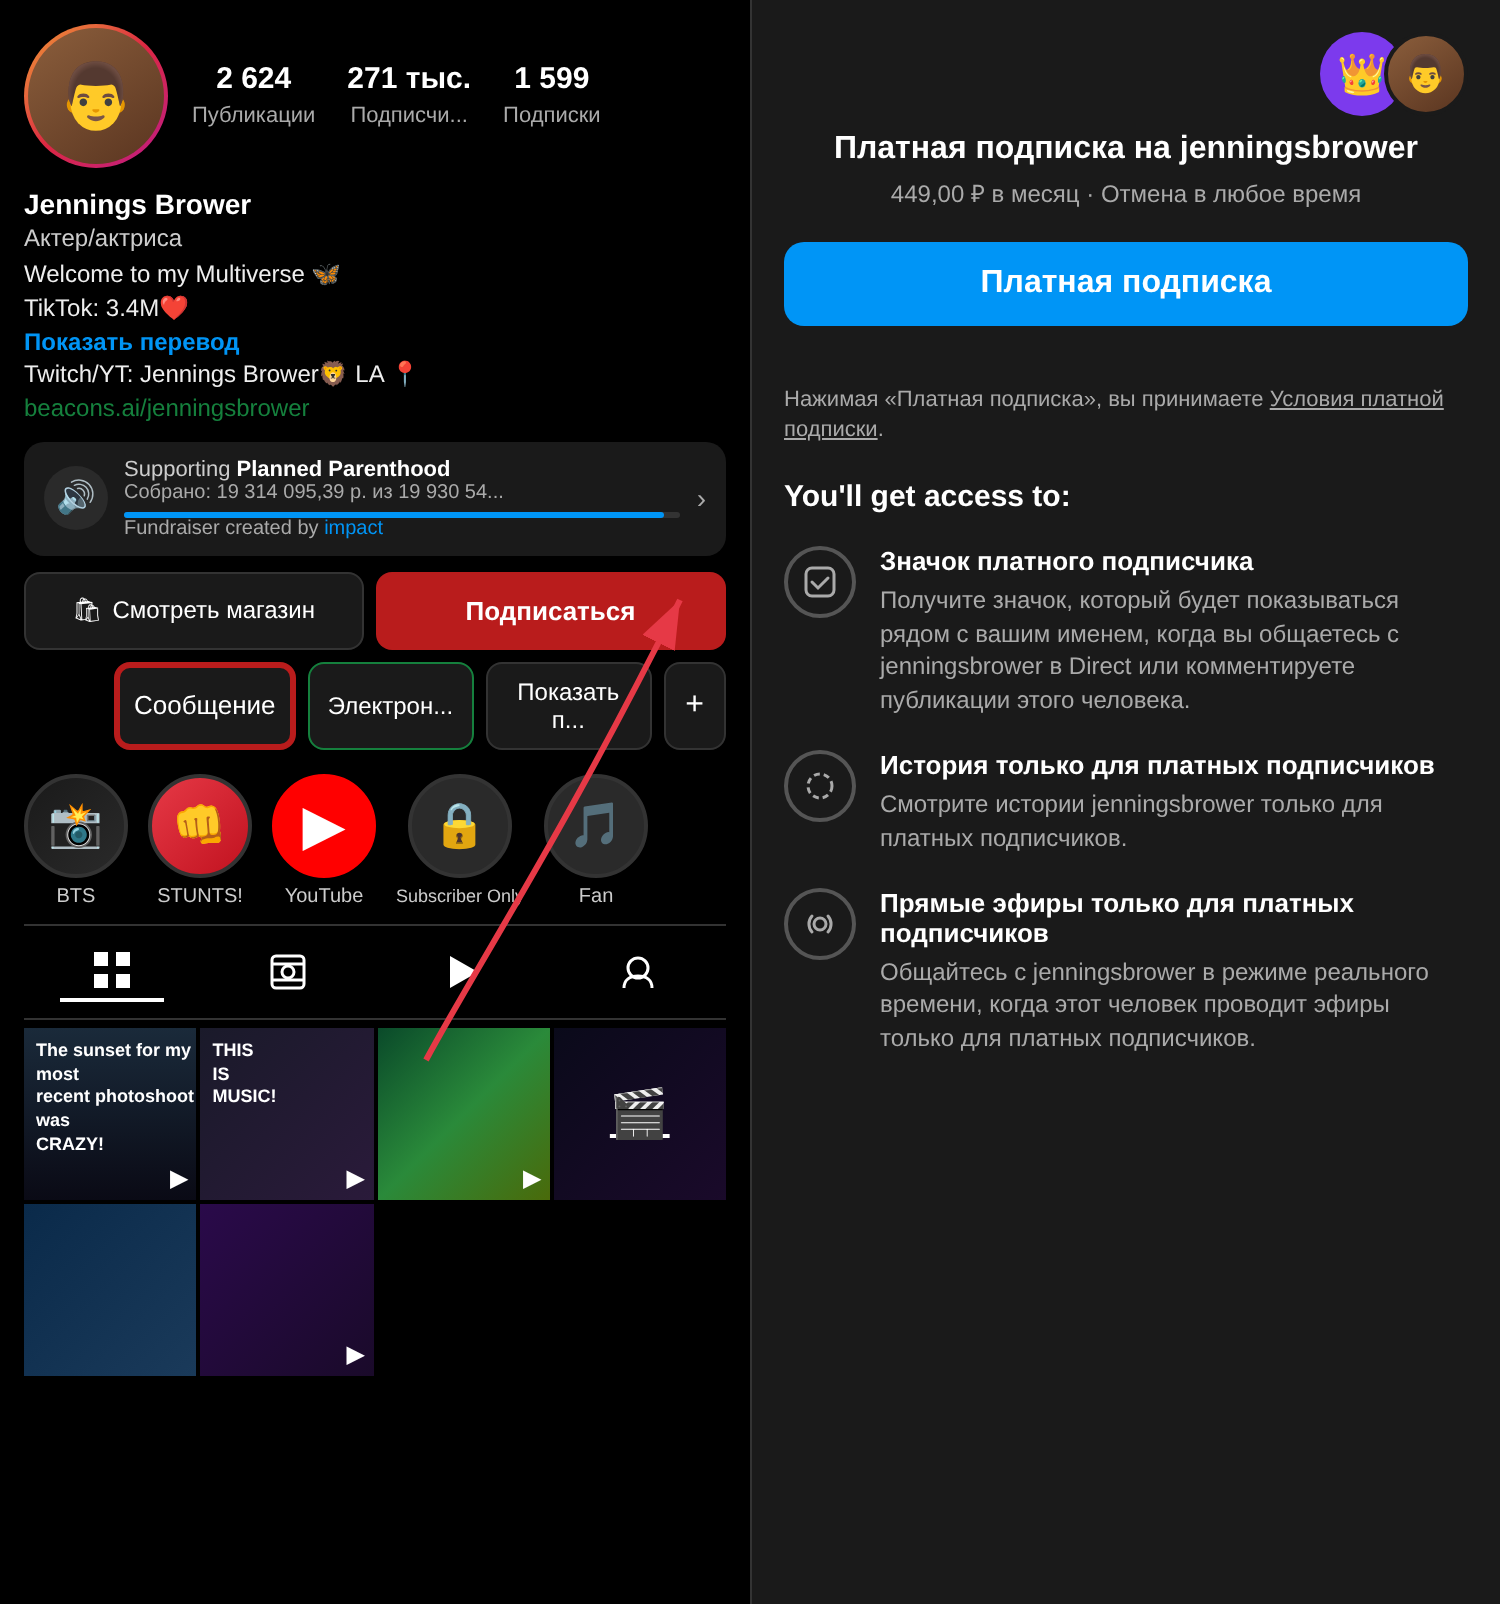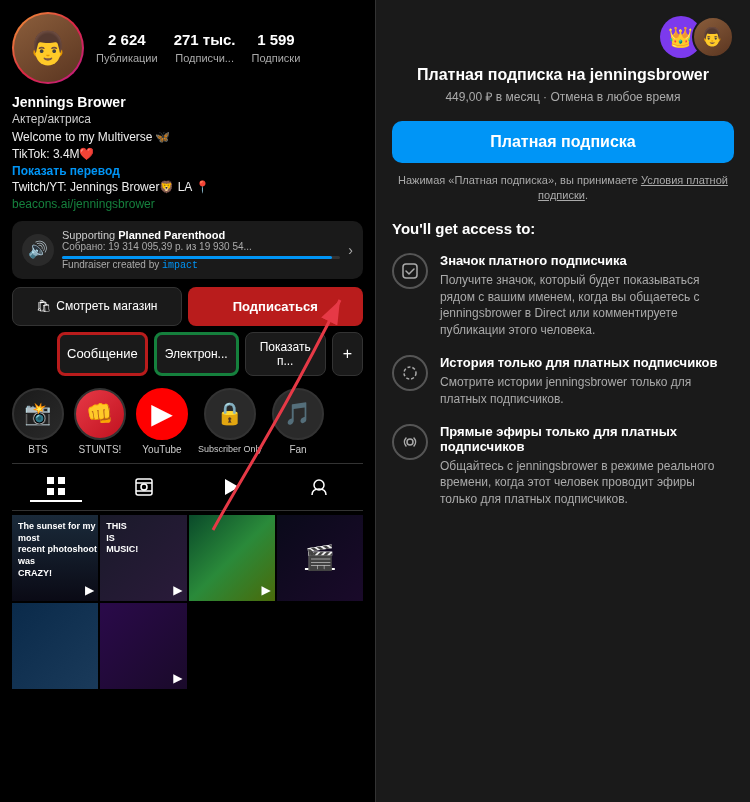--- a/index.html
+++ b/index.html
@@ -170,21 +170,20 @@
       width: 97%;
     }
 
     .fundraiser-impact {
       color: #aaa;
       font-size: 10px;
     }
 
     .fundraiser-impact span {
       color: #0095f6;
-      font-family: Liberation Mono, monospace;
     }
 
     .fundraiser-arrow {
       color: #aaa;
       font-size: 14px;
     }
 
     
     .action-row-1 {
       display: flex;
@@ -233,21 +232,21 @@
       padding: 7px;
       font-size: 13px;
       text-align: center;
       cursor: pointer;
       margin-left: 45px;
     }
 
     .btn-email {
       flex: 1;
       background: #1a1a1a;
-      border: 3px solid #15803d;
+      border: 1px solid #15803d;
       color: #fff;
       border-radius: 8px;
       padding: 7px;
       font-size: 12px;
       text-align: center;
       cursor: pointer;
     }
 
     .btn-paid {
       flex: 1;
@@ -451,23 +450,24 @@
       padding: 12px;
       font-size: 16px;
       font-weight: 600;
       cursor: pointer;
       margin-bottom: 10px;
     }
 
     .terms-text {
       font-size: 11px;
       color: #aaa;
-      text-align: center;
+      text-align: left;
       margin-bottom: 16px;
       line-height: 1.4;
+      margin-top: 20px;
     }
 
     .terms-text a {
       color: #aaa;
       text-decoration: underline;
     }
 
     .access-title {
       font-size: 15px;
       font-weight: 700;

